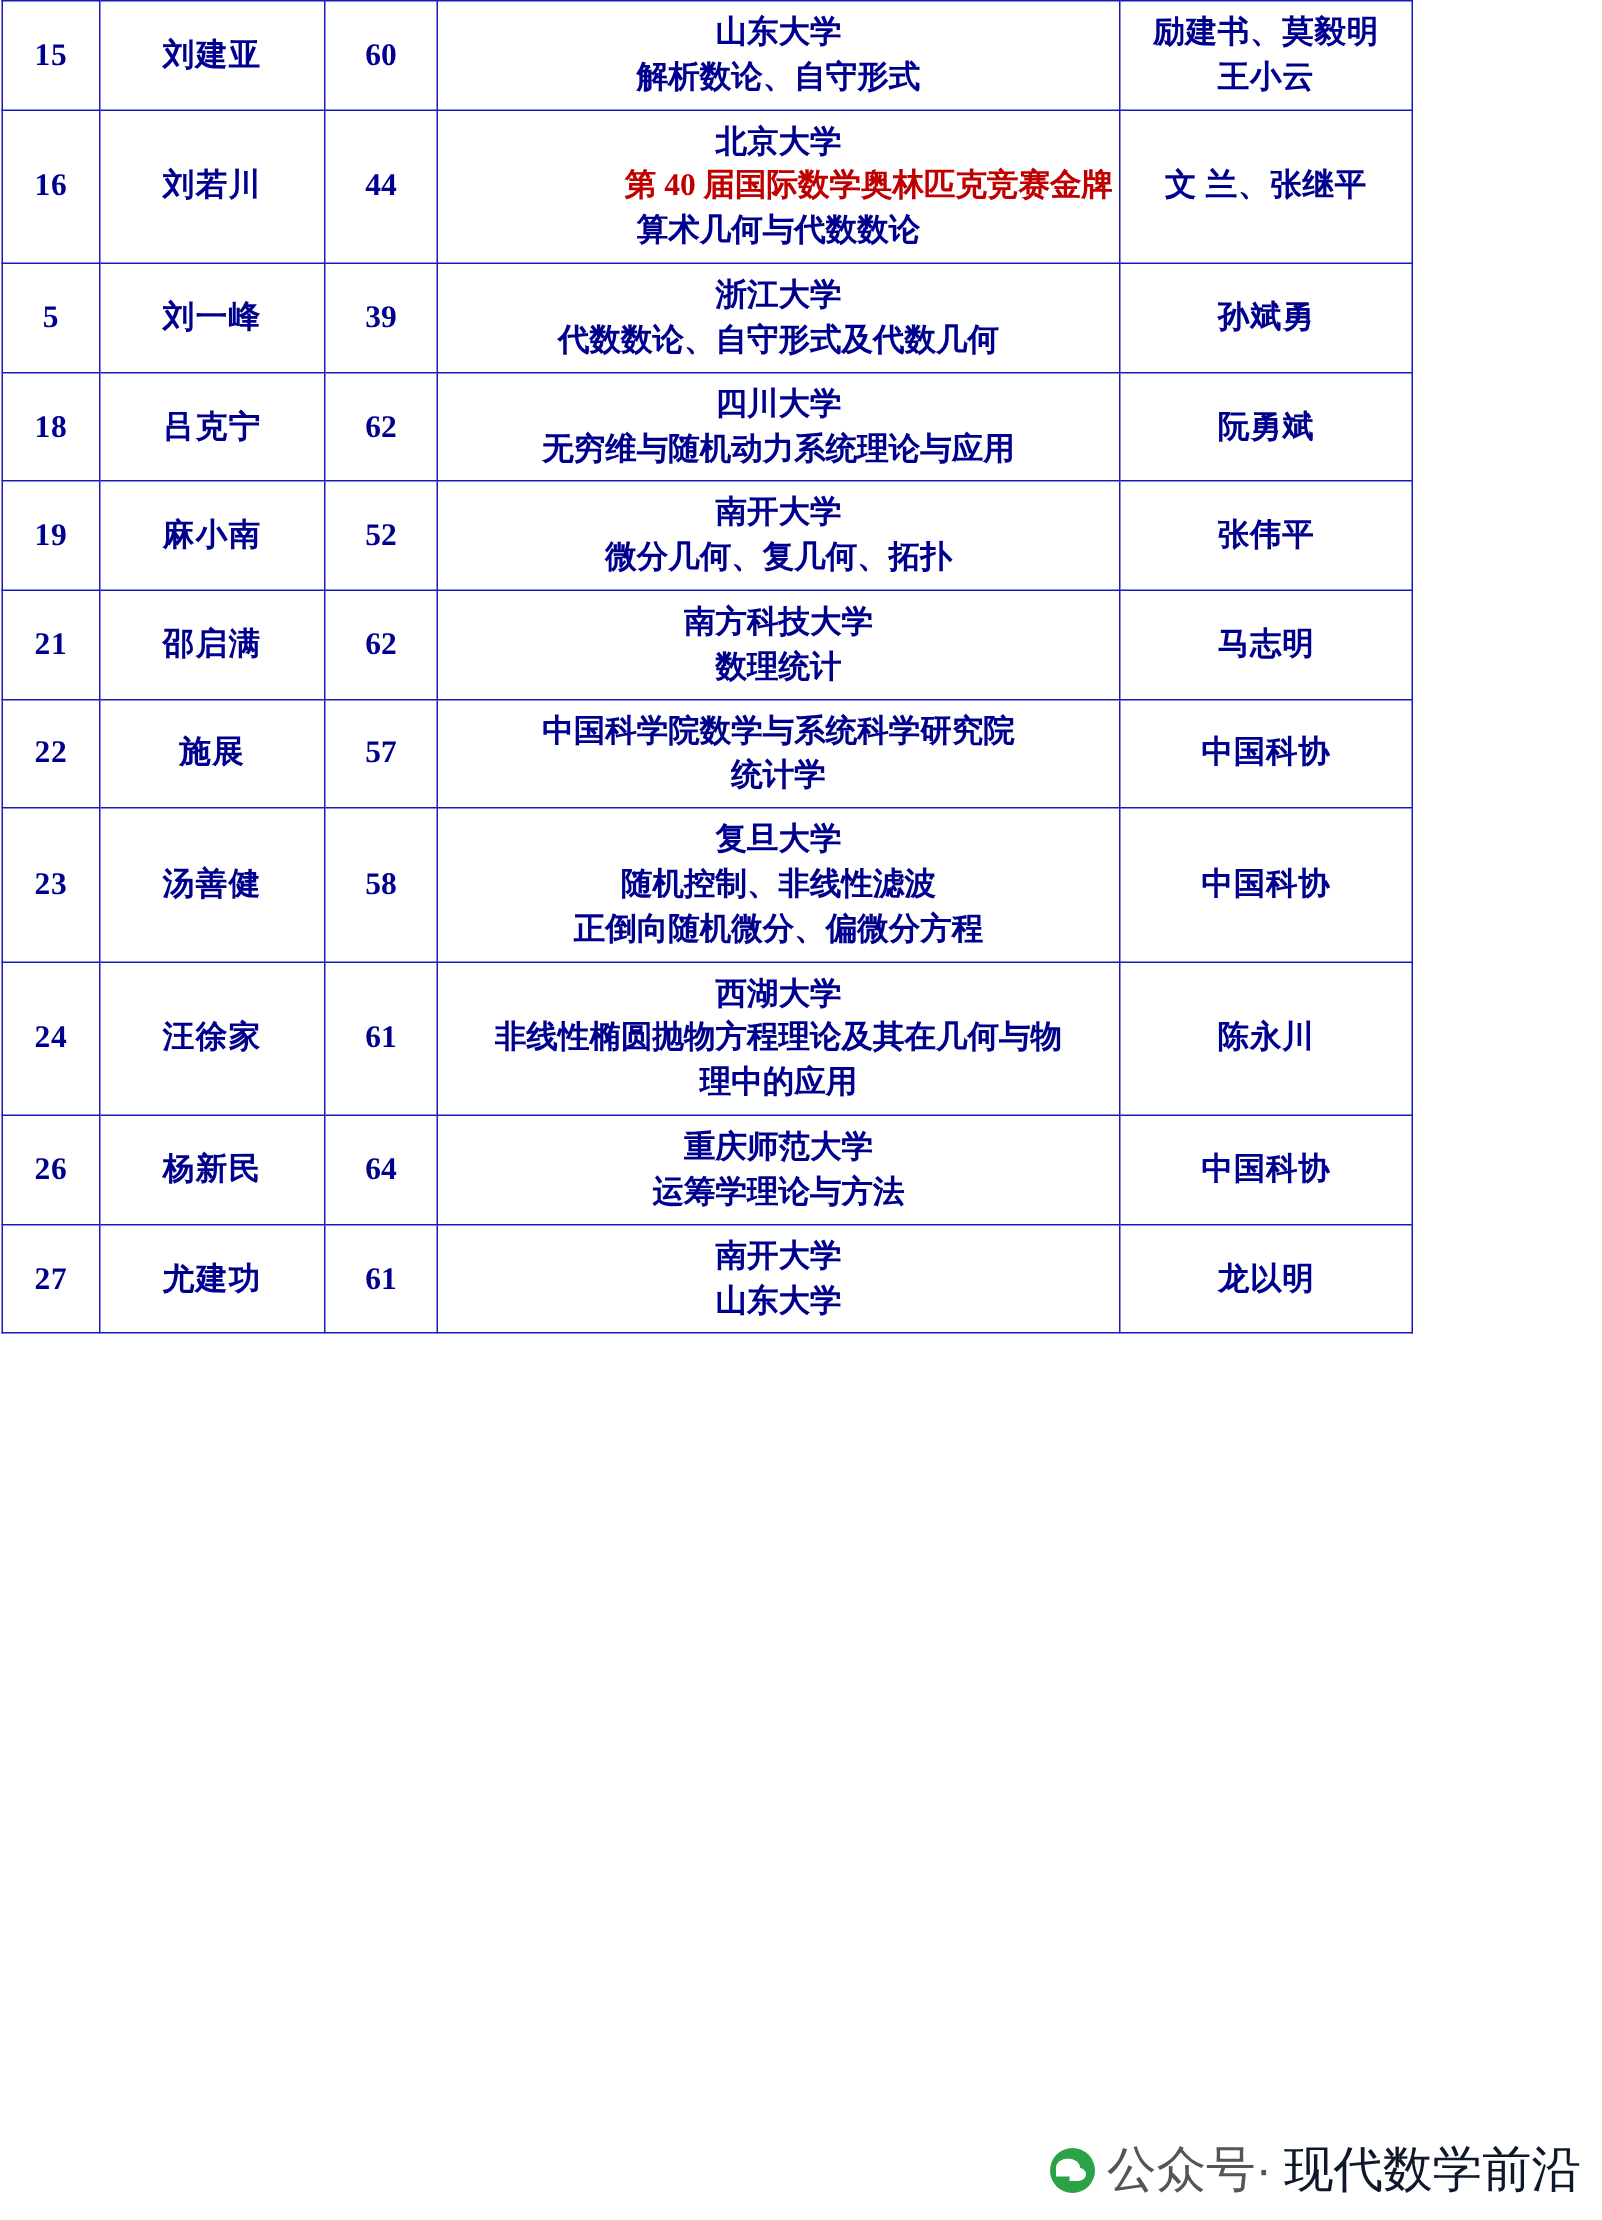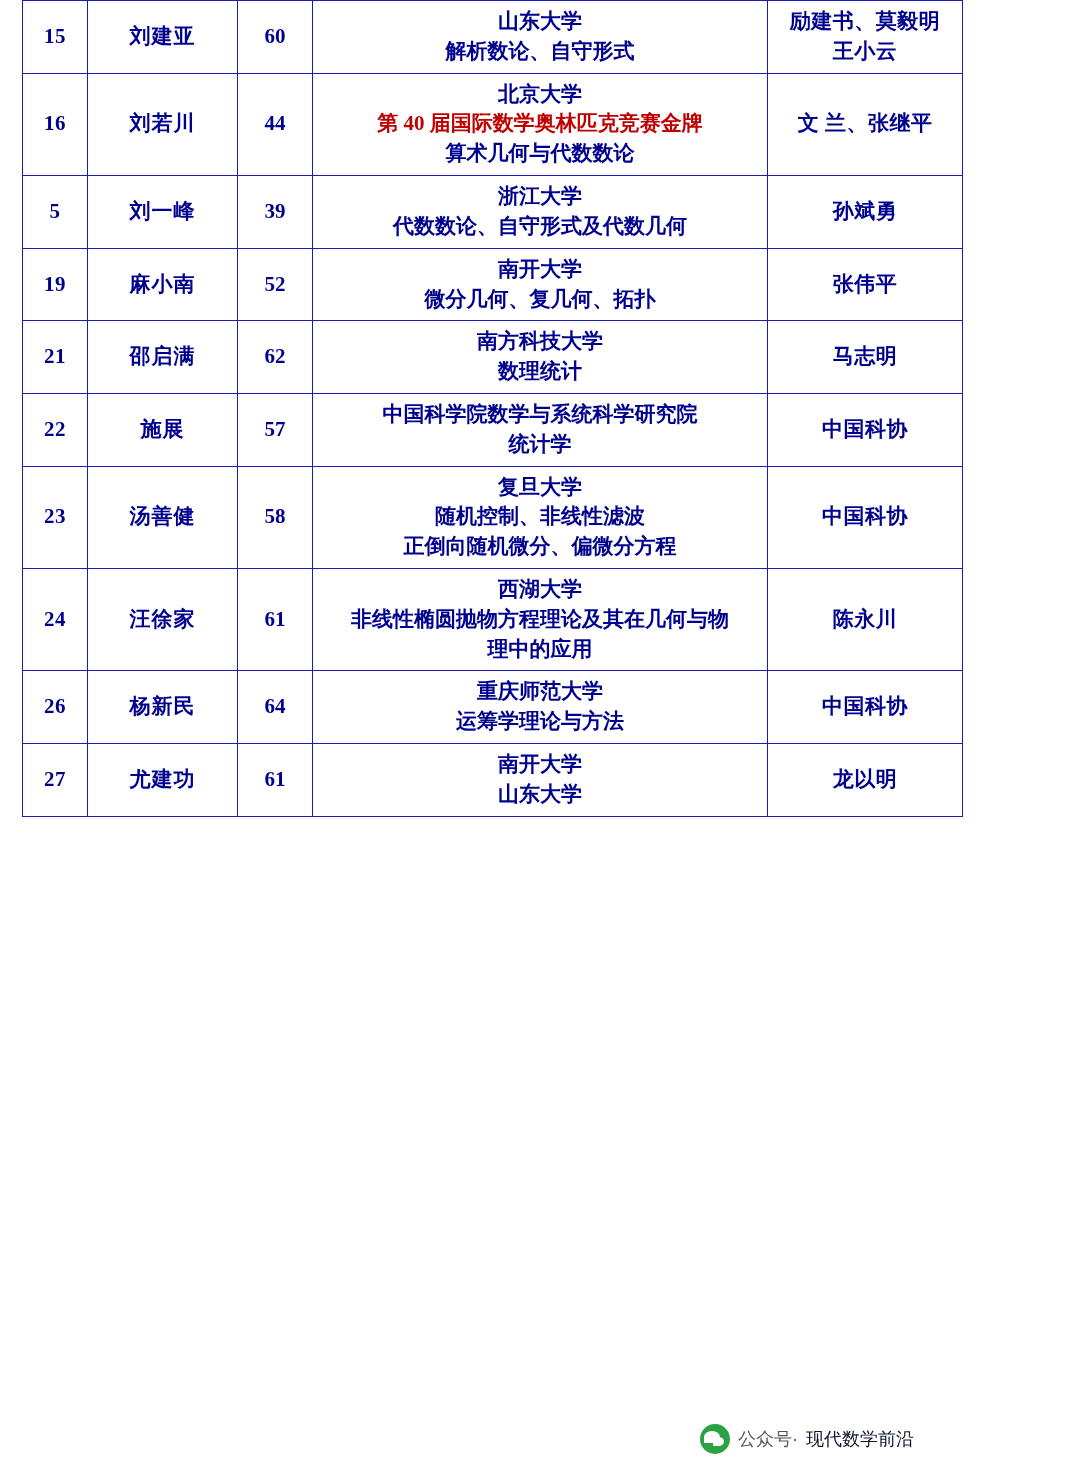--- a/index.html
+++ b/index.html
@@ -17,21 +17,21 @@
   .sheet {
     position: absolute;
     left: 0;
     top: 0;
     width: 1068px;
     height: 1480px;
   }
   table.roster {
     border-collapse: collapse;
     width: 940px;
-    margin-left: 22px;
+    margin-left: 1px;
     table-layout: fixed;
   }
   table.roster td {
     border: 1px solid #1b1bb5;
     color: #00008f;
     font-weight: bold;
     text-align: center;
     vertical-align: middle;
     font-size: 21px;
     line-height: 1.42;
@@ -43,32 +43,32 @@
   col.c-detail { width: 455px; }
   col.c-rec    { width: 195px; }
 
   td.idx  { font-size: 21px; letter-spacing: 0.5px; }
   td.name { font-size: 22px; letter-spacing: 1px; }
   td.age  { font-size: 21px; }
   td.detail { font-size: 21px; padding-left: 10px; padding-right: 10px; }
   td.rec  { font-size: 21px; letter-spacing: 0.5px; }
 
   .line { display: block; }
-  .gold { color: #c00000; }
+  .gold { color: #c00000; text-align: right; }
 
   
   .watermark {
     position: absolute;
     left: 700px;
     top: 1424px;
     display: flex;
     align-items: center;
     gap: 8px;
     font-family: "Liberation Sans", sans-serif;
-    font-size: 18px;
+    font-size: 33px;
     color: #4a4a4a;
     font-weight: normal;
     white-space: nowrap;
   }
   .watermark .wm-logo {
     width: 30px;
     height: 30px;
     border-radius: 50%;
     background: #2ba245;
     position: relative;
@@ -137,20 +137,32 @@
           <td class="age">39</td>
           <td class="detail">
             <span class="line">浙江大学</span>
             <span class="line">代数数论、自守形式及代数几何</span>
           </td>
           <td class="rec">
             <span class="line">孙斌勇</span>
           </td>
         </tr>
         <tr>
+          <td class="idx">18</td>
+          <td class="name">吕克宁</td>
+          <td class="age">62</td>
+          <td class="detail">
+            <span class="line">四川大学</span>
+            <span class="line">无穷维与随机动力系统理论与应用</span>
+          </td>
+          <td class="rec">
+            <span class="line">阮勇斌</span>
+          </td>
+        </tr>
+        <tr>
           <td class="idx">19</td>
           <td class="name">麻小南</td>
           <td class="age">52</td>
           <td class="detail">
             <span class="line">南开大学</span>
             <span class="line">微分几何、复几何、拓扑</span>
           </td>
           <td class="rec">
             <span class="line">张伟平</span>
           </td>

